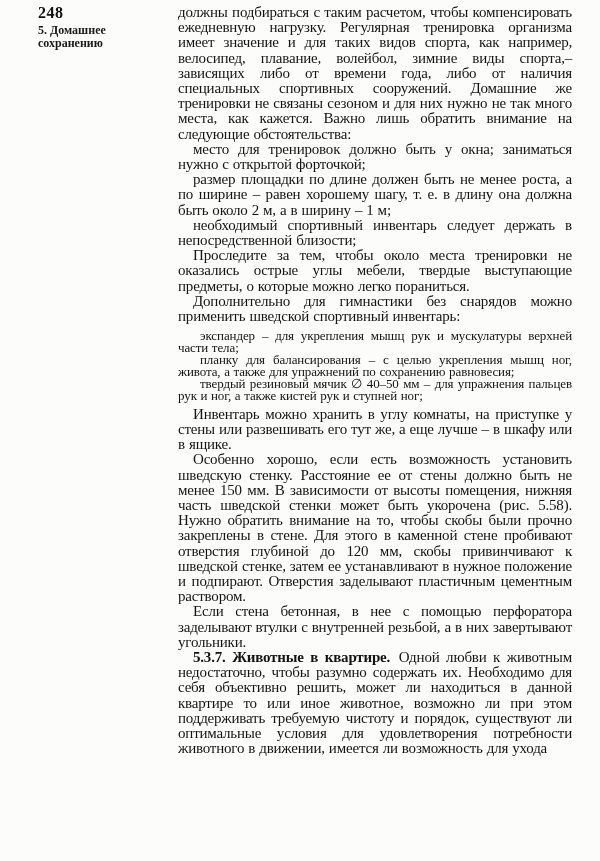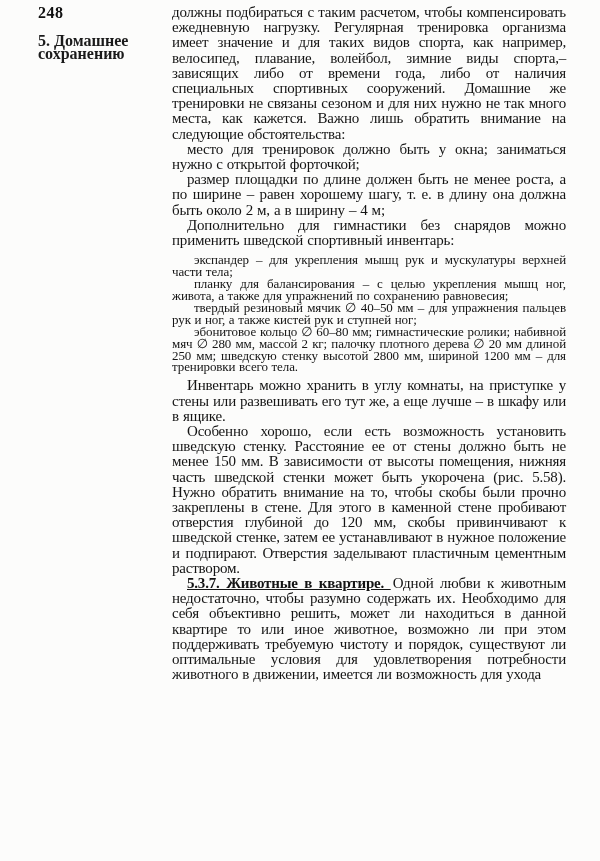--- a/index.html
+++ b/index.html
@@ -27,30 +27,30 @@
     top: 4px;
     font-family: Liberation Serif, serif;
   }
   .page-number {
     font-size: 16px;
     font-weight: 700;
     letter-spacing: 0.5px;
     color: #111;
   }
   .running-head {
-    margin-top: 13px;
-    font-size: 16px;
+    margin-top: 2px;
+    font-size: 12px;
     font-weight: 700;
     line-height: 12.5px;
     color: #1a1a1a;
   }
   
   .text-column {
     position: absolute;
-    left: 172px;
+    left: 178px;
     top: 5px;
     width: 394px;
     font-size: 15px;
     line-height: 15.2px;
     letter-spacing: -0.2px;
     text-align: justify;
     word-spacing: 0.5px;
     color: #141414;
   }
   .text-column p {
@@ -69,21 +69,20 @@
   .petit p {
     text-indent: 22px;
   }
   
   .section {
     margin-top: 14px;
   }
   .section .section-heading {
     font-weight: 700;
     margin-right: 2px;
-    text-decoration: underline;
   }
 </style>
 </head>
 <body>
 
 <div class="page">
 
   <div class="margin-head">
     <div class="page-number">248</div>
     <div class="running-head">
@@ -91,38 +90,40 @@
       <div>сохранению</div>
     </div>
   </div>
 
   <article class="text-column">
 
     <p>должны подбираться с таким расчетом, чтобы компенсировать ежедневную нагрузку. Регулярная тренировка организма имеет значение и для таких видов спорта, как например, велосипед, плавание, волейбол, зимние виды спорта,– зависящих либо от времени года, либо от наличия специальных спортивных сооружений. Домашние же тренировки не связаны сезоном и для них нужно не так много места, как кажется. Важно лишь обратить внимание на следующие обстоятельства:</p>
 
     <p class="ind">место для тренировок должно быть у окна; заниматься нужно с открытой форточкой;</p>
 
-    <p class="ind">размер площадки по длине должен быть не менее роста, а по ширине – равен хорошему шагу, т. е. в длину она должна быть около 2 м, а в ширину – 4 м;</p>
+    <p class="ind">размер площадки по длине должен быть не менее роста, а по ширине – равен хорошему шагу, т. е. в длину она должна быть около 2 м, а в ширину – 1 м;</p>
+
+    <p class="ind">необходимый спортивный инвентарь следует держать в непосредственной близости;</p>
 
 
-
+    <p class="ind">Проследите за тем, чтобы около места тренировки не оказались острые углы мебели, твердые выступающие предметы, о которые можно легко пораниться.</p>
 
     <p class="ind">Дополнительно для гимнастики без снарядов можно применить шведской спортивный инвентарь:</p>
 
     <div class="petit">
       <p>экспандер – для укрепления мышц рук и мускулатуры верхней части тела;</p>
       <p>планку для балансирования – с целью укрепления мышц ног, живота, а также для упражнений по сохранению равновесия;</p>
       <p>твердый резиновый мячик ∅ 40–50 мм – для упражнения пальцев рук и ног, а также кистей рук и ступней ног;</p>
-      <p>эбонитовое кольцо ∅ 60–80 мм; гимнастические ролики; набивной мяч ∅ 280 мм, массой 2 кг; палочку плотного дерева ∅ 20 мм длиной 250 мм; шведскую стенку высотой 2800 мм, шириной 1200 мм – для тренировки всего тела.</p>
     </div>
 
     <p class="ind">Инвентарь можно хранить в углу комнаты, на приступке у стены или развешивать его тут же, а еще лучше – в шкафу или в ящике.</p>
 
     <p class="ind">Особенно хорошо, если есть возможность установить шведскую стенку. Расстояние ее от стены должно быть не менее 150 мм. В зависимости от высоты помещения, нижняя часть шведской стенки может быть укорочена (рис. 5.58). Нужно обратить внимание на то, чтобы скобы были прочно закреплены в стене. Для этого в каменной стене пробивают отверстия глубиной до 120 мм, скобы привинчивают к шведской стенке, затем ее устанавливают в нужное положение и подпирают. Отверстия заделывают пластичным цементным раствором.</p>
 
+    <p class="ind">Если стена бетонная, в нее с помощью перфоратора заделывают втулки с внутренней резьбой, а в них завертывают угольники.</p>
 
     <p class="ind section">
       <span class="section-heading">5.3.7. Животные в квартире. </span><span>Одной любви к животным недостаточно, чтобы разумно содержать их. Необходимо для себя объективно решить, может ли находиться в данной квартире то или иное животное, возможно ли при этом поддерживать требуемую чистоту и порядок, существуют ли оптимальные условия для удовлетворения потребности животного в движении, имеется ли возможность для ухода</span>
     </p>
 
   </article>
 
 </div>
 
 </body></html>

